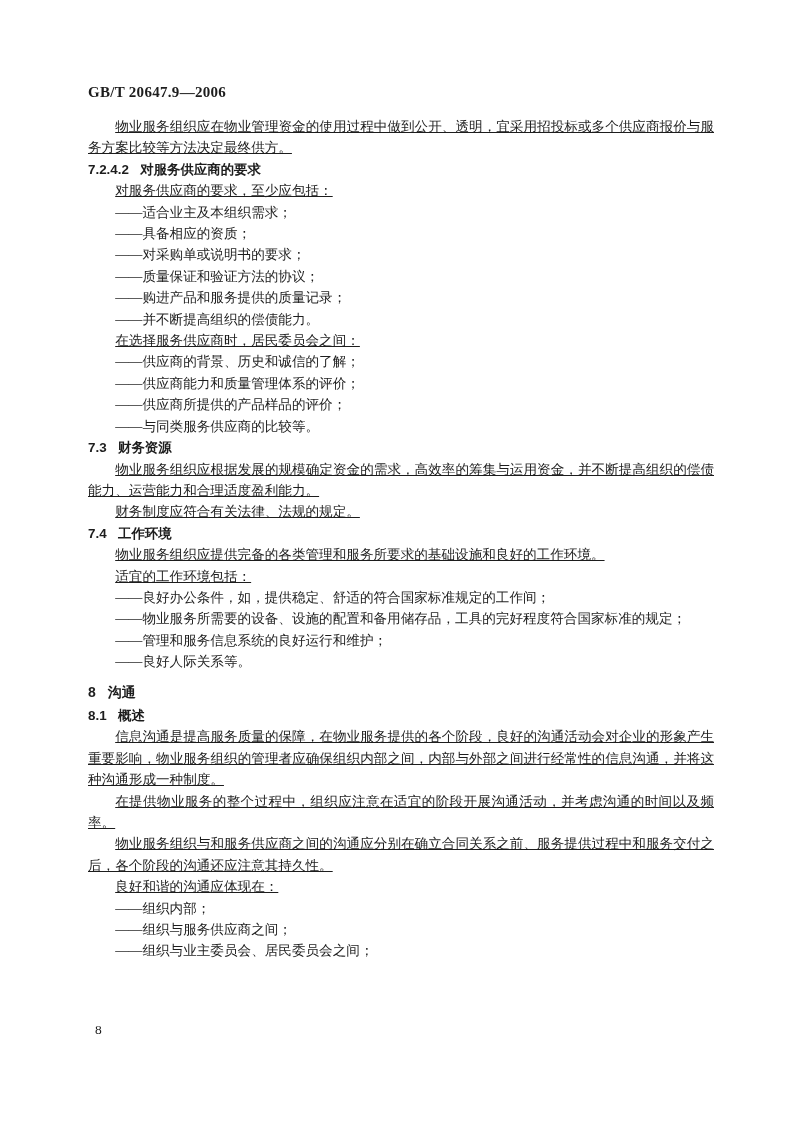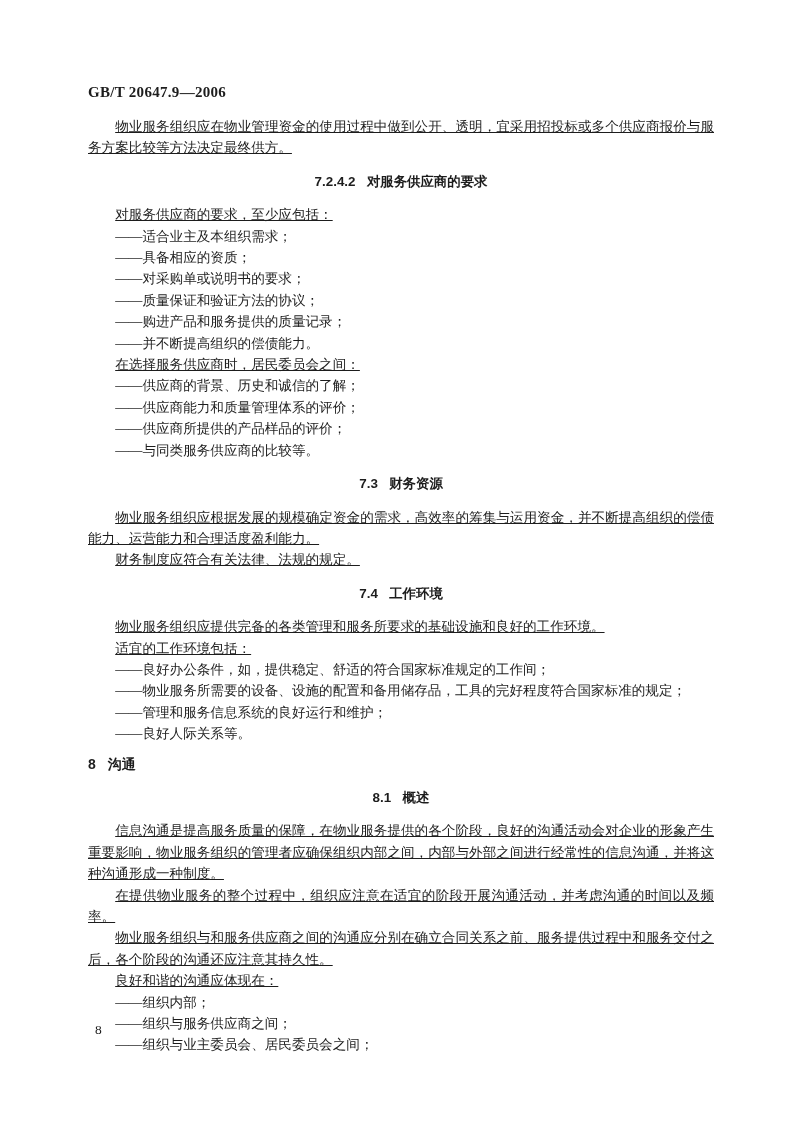--- a/index.html
+++ b/index.html
@@ -26,29 +26,29 @@
     font-size: 13.6px;
     line-height: 21.4px;
     text-align: justify;
   }
   .para { text-indent: 2em; margin: 0; text-decoration: underline; }
   .dash-item { text-indent: 2em; margin: 0; }
   .heading {
     font-weight: bold;
     font-family: "Liberation Sans", "DejaVu Sans", sans-serif;
     font-size: 13.4px;
-    margin: 12px;
-    text-align: center;
+    margin: 0;
+    text-align: left;
   }
   .heading .num { display: inline-block; margin-right: 0.85em; }
   .chapter {
     font-weight: bold;
     font-family: "Liberation Sans", "DejaVu Sans", sans-serif;
     font-size: 14px;
-    margin: 9px 0 11px 0;
+    margin: 9px 0 2px 0;
     text-align: left;
   }
   .chapter .num { display: inline-block; margin-right: 0.85em; }
   .page-number {
     position: absolute;
     left: 95px; top: 1022px;
     font-size: 13.5px;
   }
 </style>
 </head>

